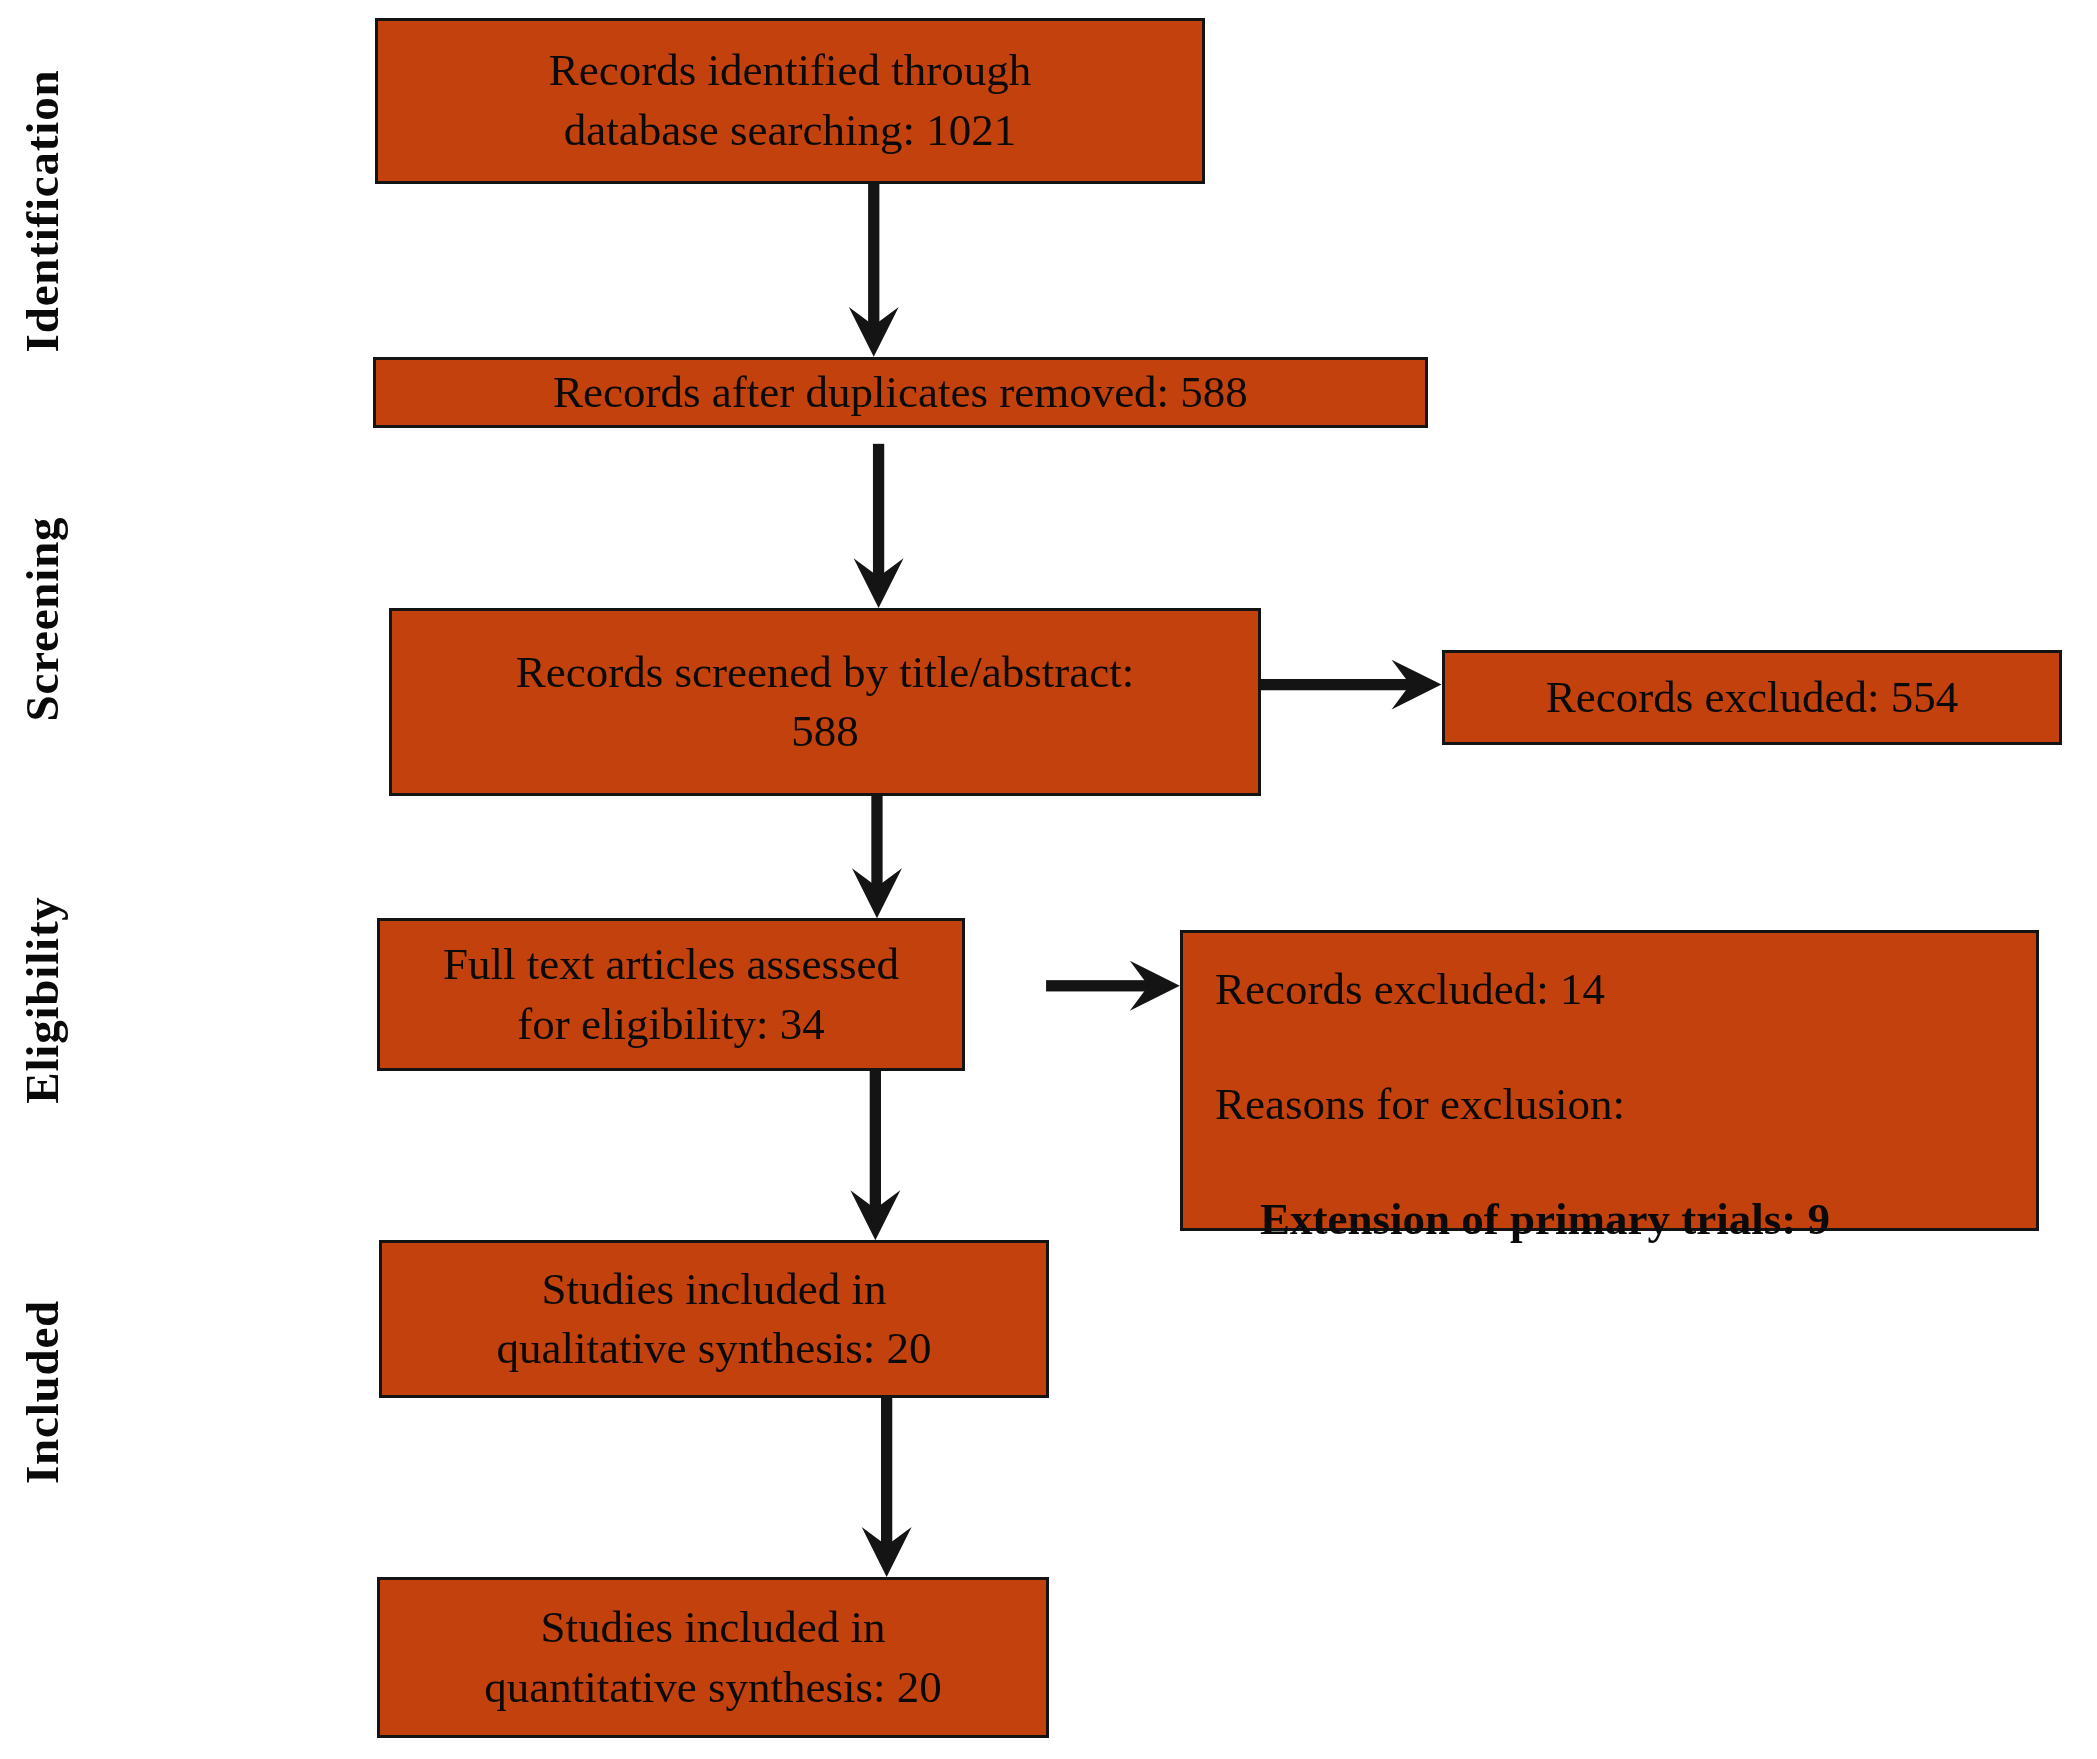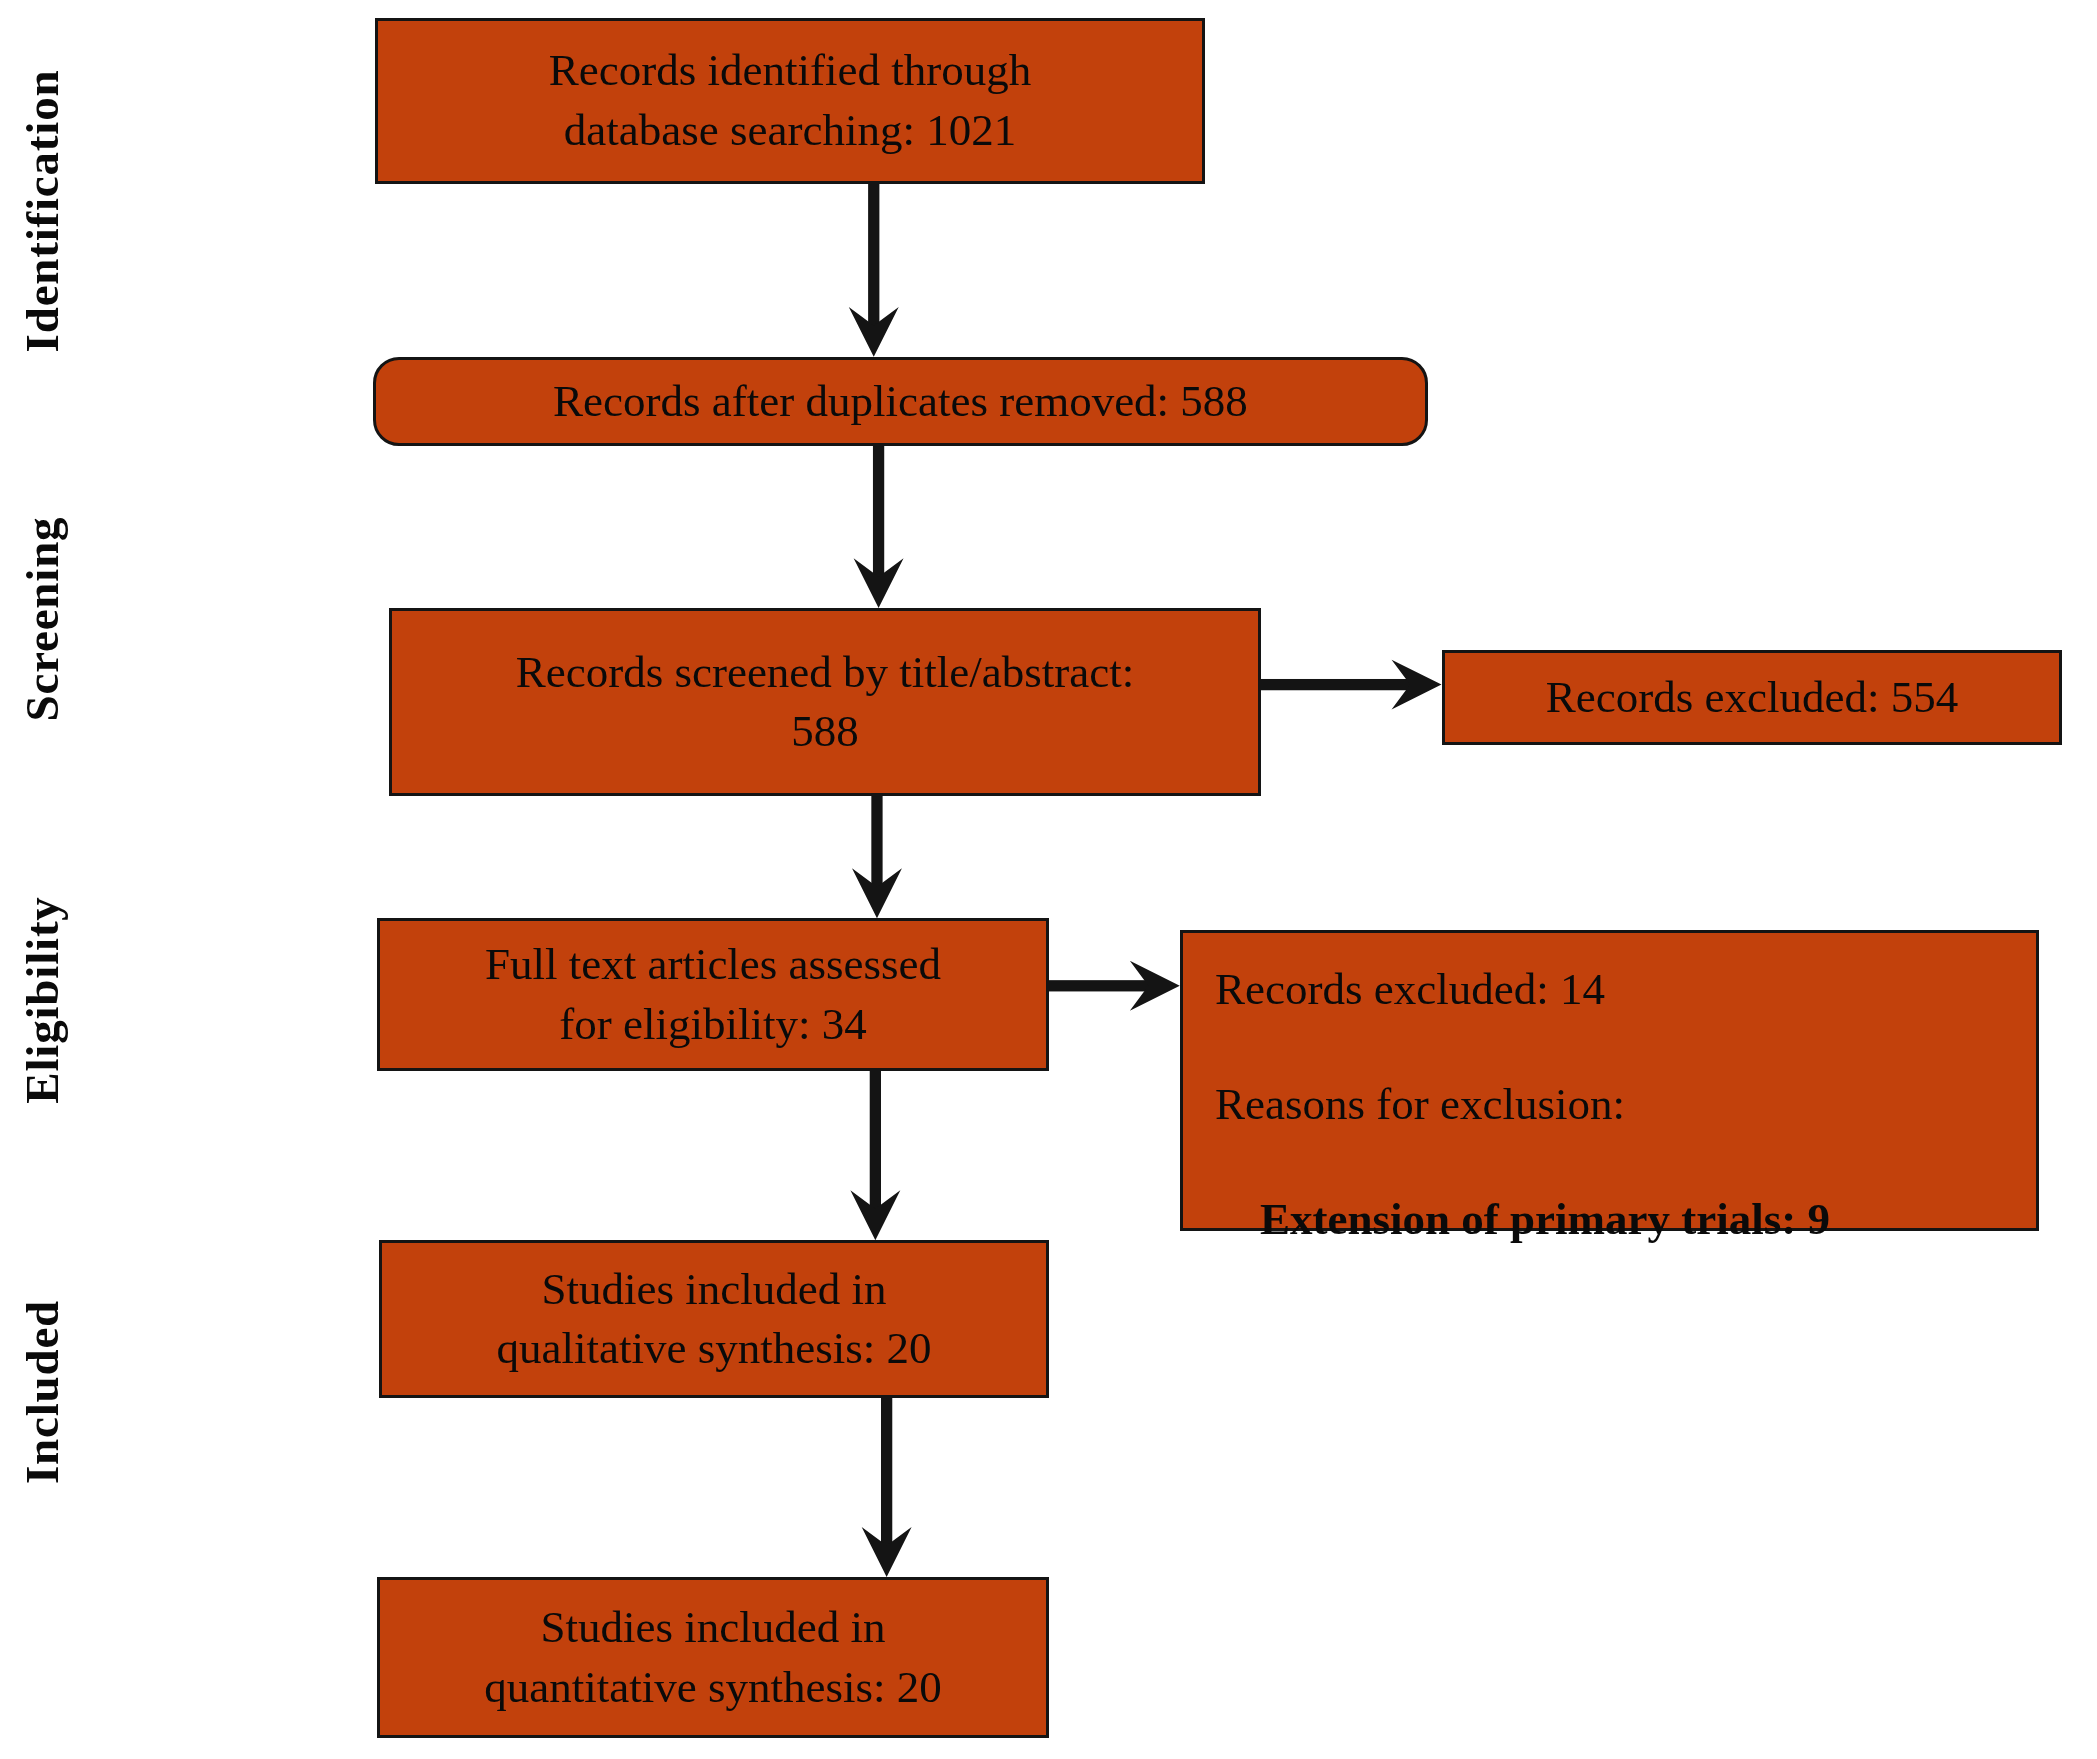--- a/index.html
+++ b/index.html
@@ -113,34 +113,34 @@
   <div class="stage-label" style="left:-184px; top:182px;">Identification</div>
   <div class="stage-label" style="left:-184px; top:590px;">Screening</div>
   <div class="stage-label" style="left:-184px; top:971px;">Eligibility</div>
   <div class="stage-label" style="left:-184px; top:1363px;">Included</div>
 
   <div class="flow-box" style="left:375px; top:17.7px; width:830px; height:166px;">
     <div class="line">Records identified through</div>
     <div class="line">database searching: 1021</div>
   </div>
 
-  <div class="flow-box" style="left:373px; top:357px; width:1055px; height:89px;border-radius:26px;">
+  <div class="flow-box" style="left:373px; top:357px; width:1055px; height:71px;">
     <div class="line">Records after duplicates removed: 588</div>
   </div>
 
   <div class="flow-box" style="left:389px; top:608px; width:872px; height:188px;">
     <div class="line">Records screened by title/abstract:</div>
     <div class="line">588</div>
   </div>
 
   <div class="flow-box" style="left:1442px; top:638px; width:620px; height:95px;margin-top:12px;">
     <div class="line">Records excluded: 554</div>
   </div>
 
-  <div class="flow-box" style="left:377px; top:918px; width:672px; height:153px;">
+  <div class="flow-box" style="left:377px; top:918px; width:588px; height:153px;">
     <div class="line">Full text articles assessed</div>
     <div class="line">for eligibility: 34</div>
   </div>
 
   <div class="flow-box left-align" style="left:1180px; top:930px; width:859px; height:301px;">
     <div class="line">Records excluded: 14</div>
     <div class="line">Reasons for exclusion:</div>
     <div class="line indent">Extension of primary trials: 9</div>
   </div>
 

